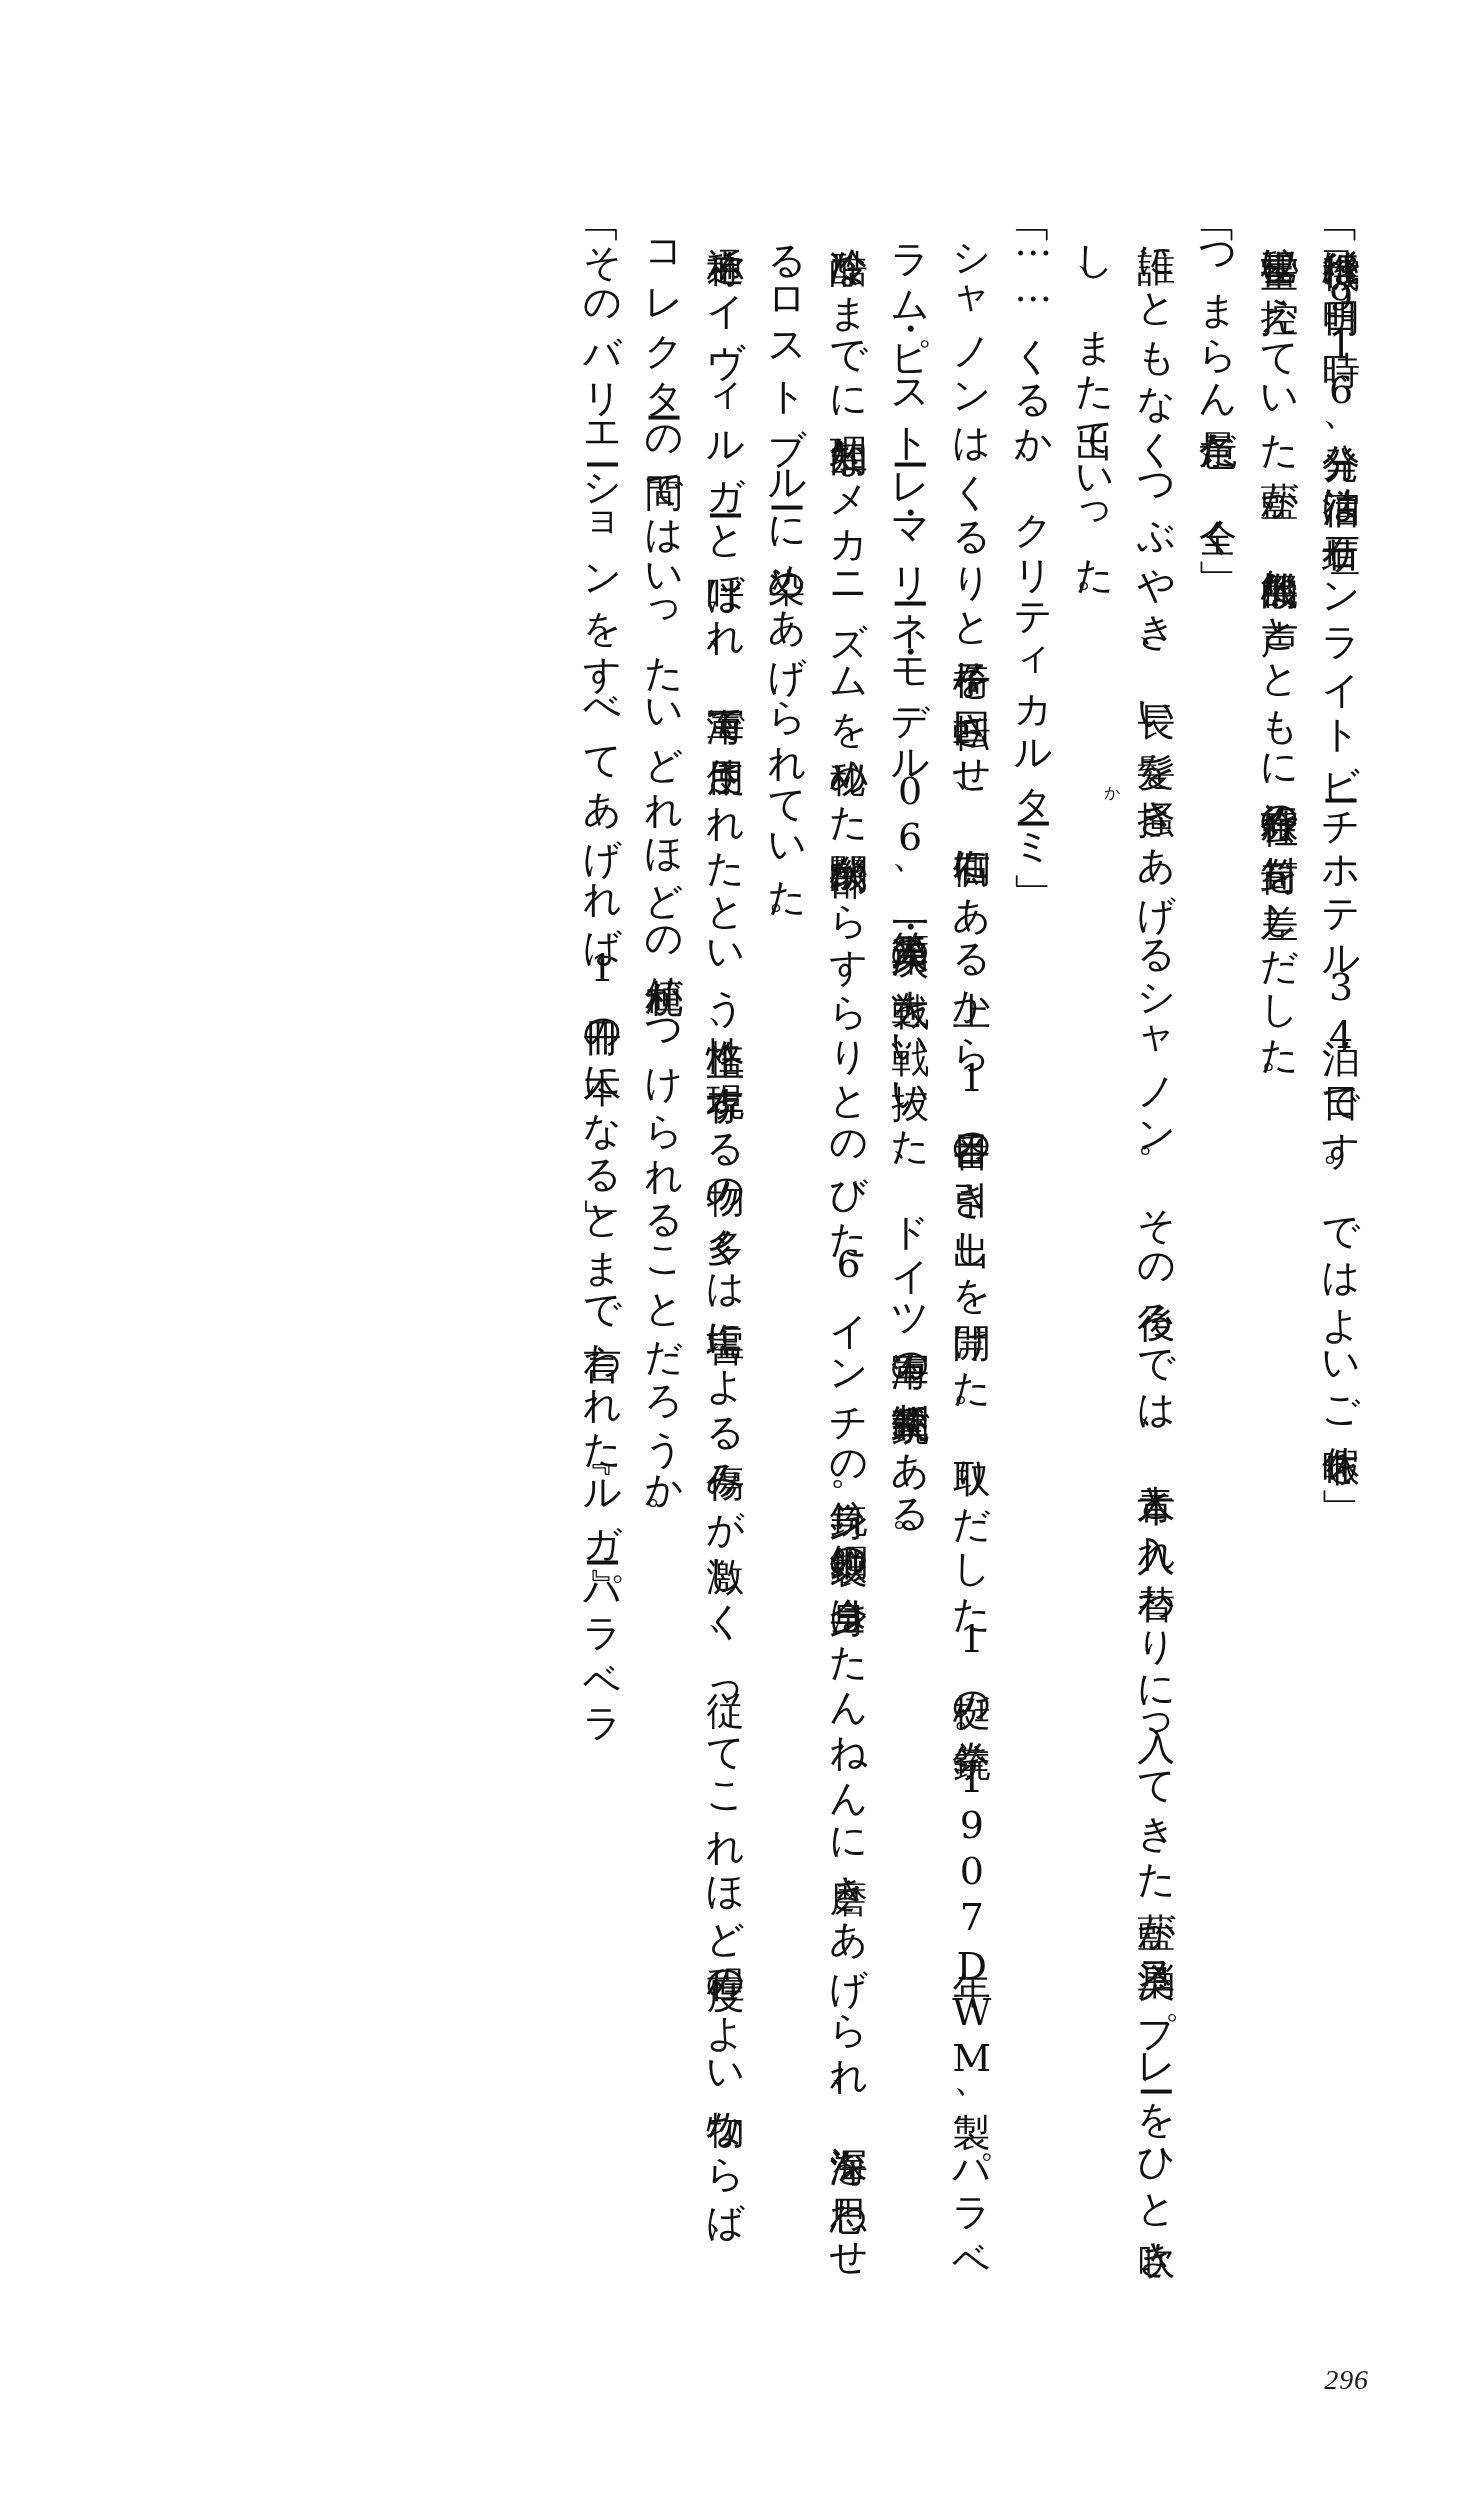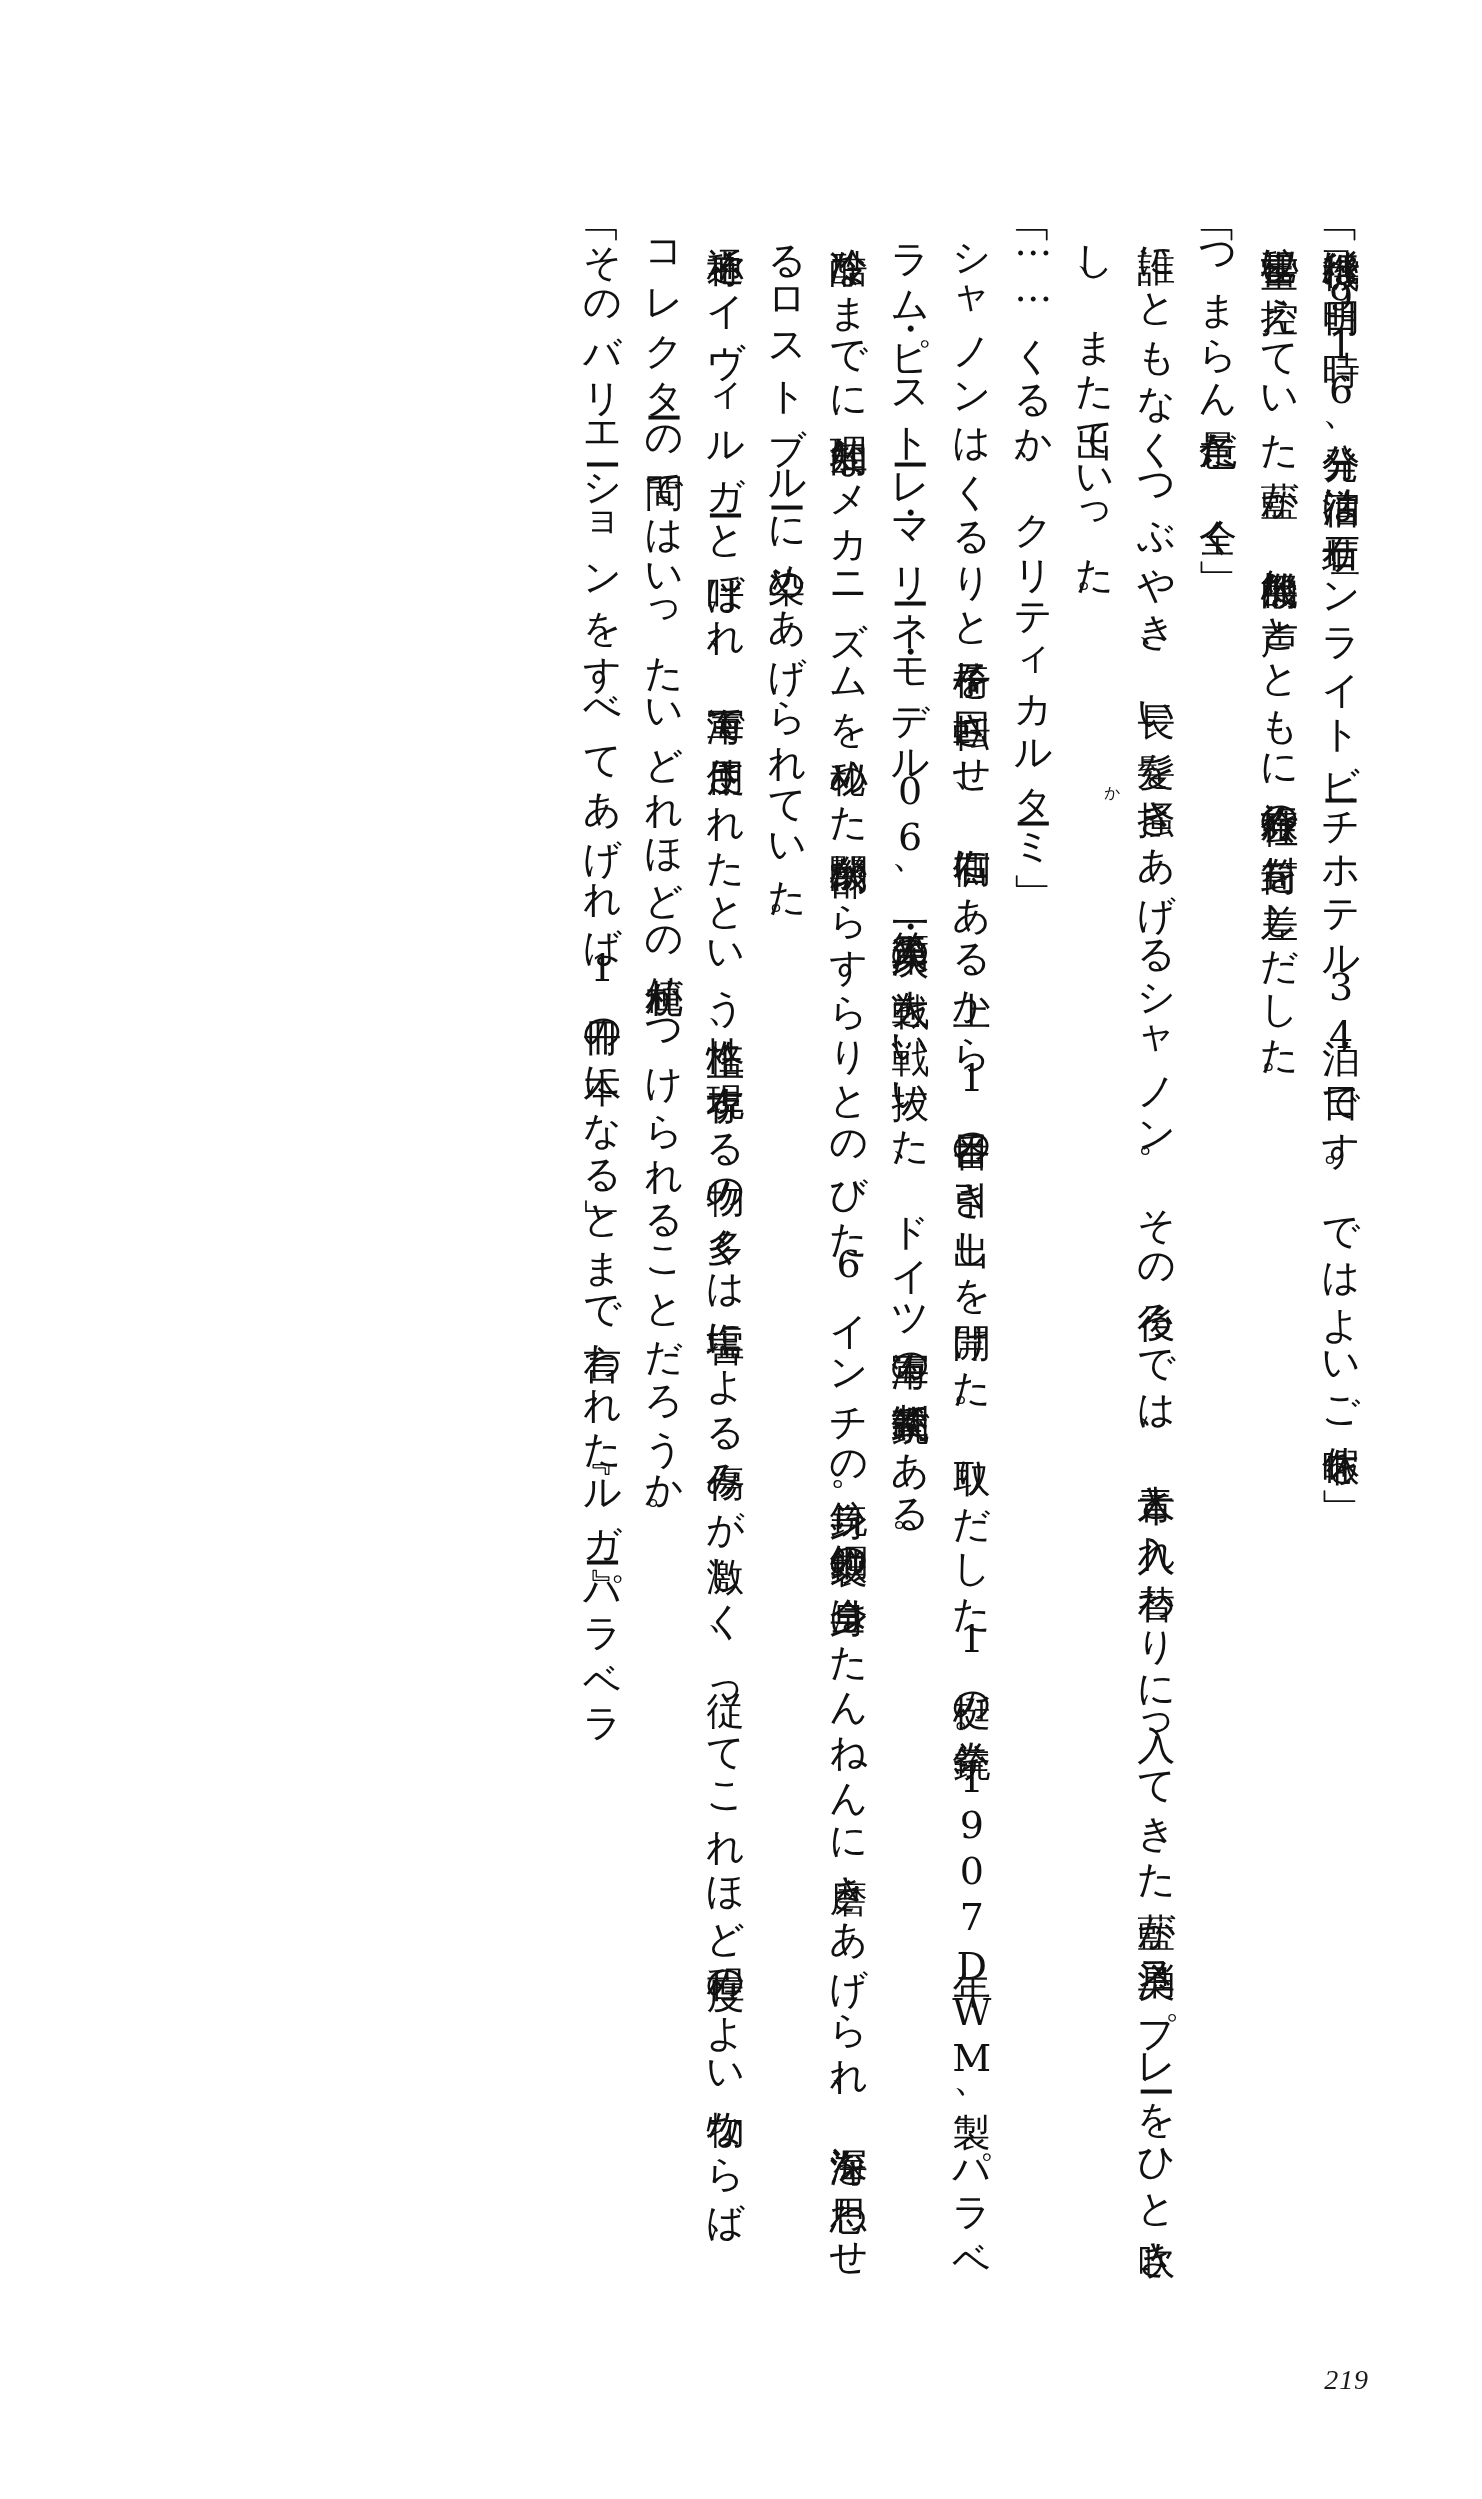--- a/index.html
+++ b/index.html
@@ -94,16 +94,16 @@
     <p class="ln">「つまらん景色だ、全く」</p>
     <p class="ln">誰にともなくつぶやき、長い髪を<span class="ruby-host">掻<span class="ruby-mark">か</span></span>きあげるシャノン。その後ろでは、青木と入れ替わりに入ってきた藍が消臭スプレーをひと吹きし、また出ていった。</p>
     <p class="ln">「……くるか、クリティカルターミ」</p>
     <p class="ln">シャノンはくるりと椅子を回転させ、右側にある上から1番目の引き出しを開けた。取りだした1梃の拳銃。1907年DWM製、パラベラム・ピストーレ・マリーネ・モデル06、第一次・第二次の大戦を戦い抜いた、ドイツ海軍の制式拳銃である。</p>
     <p class="ln">冷酷なまでに理知的なメカニズムを秘めた機関部からすらりとのびた6インチの銃身。鋼鉄製の全身はたんねんに磨きあげられ、深海を思わせるロストブルーに染めあげられていた。</p>
     <p class="ln">通称ネイヴィルガーと呼ばれ、海軍で使用されたという性格上、現存する物の多くは塩害による傷みが激しく、従ってこれほど程度のよい物ならば、コレクターの間ではいったいどれほどの値札がつけられることだろうか。</p>
     <p class="ln">「そのバリエーションをすべてあげれば1冊の本になる」とまで言われた『ルガー』パラベラ</p>
 
   </div>
 
-  <div id="page-number">219</div>
+  <div id="page-number">296</div>
 
 </div>
 
 
 </body></html>

